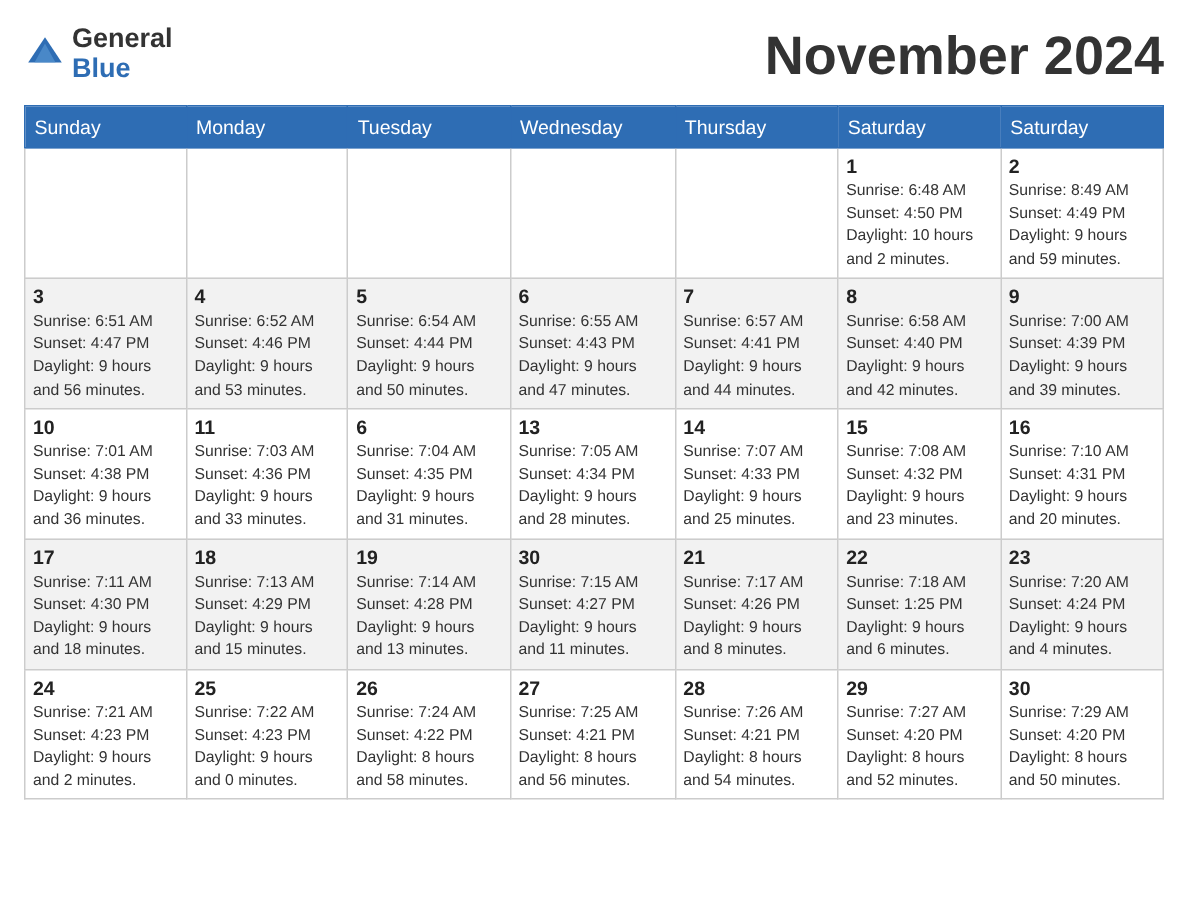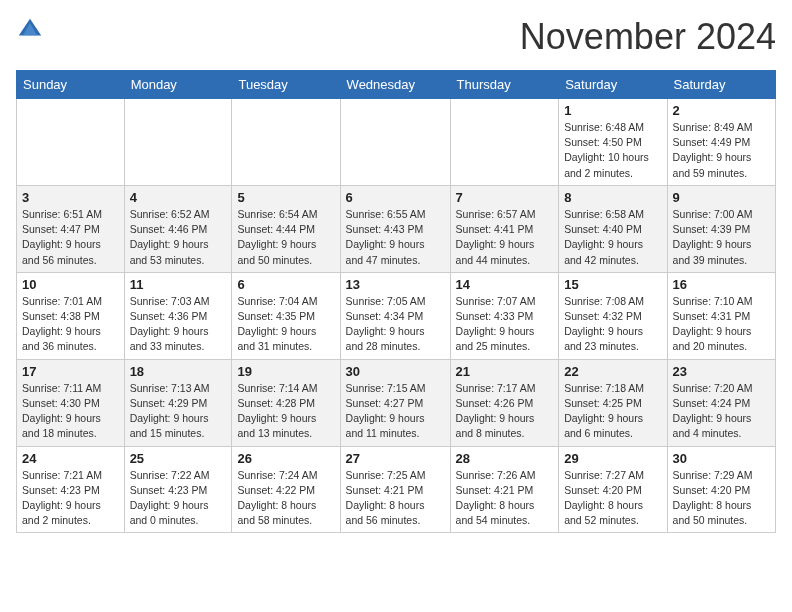--- a/index.html
+++ b/index.html
@@ -38,21 +38,21 @@
     }
     .logo-icon {
       width: 28px;
       height: 28px;
     }
     .title-area {
       text-align: right;
     }
     .month-title {
       font-size: 36px;
-      font-weight: normal;
+      font-weight: bold;
       color: #333;
     }
     .location-title {
       font-size: 16px;
       color: #555;
     }
     .calendar-table {
       width: 100%;
       border-collapse: collapse;
       font-size: 11px;
@@ -94,20 +94,24 @@
   </style>
 </head>
 <body>
 
 <div class="header-area">
   <div class="logo">
     <svg class="logo-icon" viewBox="0 0 40 40" xmlns="http://www.w3.org/2000/svg">
       <polygon points="20,4 36,28 4,28" fill="#2e6db4"></polygon>
       <polygon points="20,10 30,28 10,28" fill="#5b9bd5" opacity="0.6"></polygon>
     </svg>
+    <div class="logo-text">
+      <span class="logo-general">General</span>
+      <span class="logo-blue">Blue</span>
+    </div>
   </div>
   <div class="title-area">
     <div class="month-title">November 2024</div>
   </div>
 </div>
 
 <table class="calendar-table">
   <thead>
     <tr>
 
@@ -276,21 +280,21 @@
         <td>
           <span class="day-number">21</span>
           <div class="day-info">Sunrise: 7:17 AM
 Sunset: 4:26 PM
 Daylight: 9 hours
 and 8 minutes.</div>
         </td>
         <td>
           <span class="day-number">22</span>
           <div class="day-info">Sunrise: 7:18 AM
-Sunset: 4:25 PM
+Sunset: 1:25 PM
 Daylight: 9 hours
 and 6 minutes.</div>
         </td>
         <td>
           <span class="day-number">23</span>
           <div class="day-info">Sunrise: 7:20 AM
 Sunset: 4:24 PM
 Daylight: 9 hours
 and 4 minutes.</div>
         </td>

